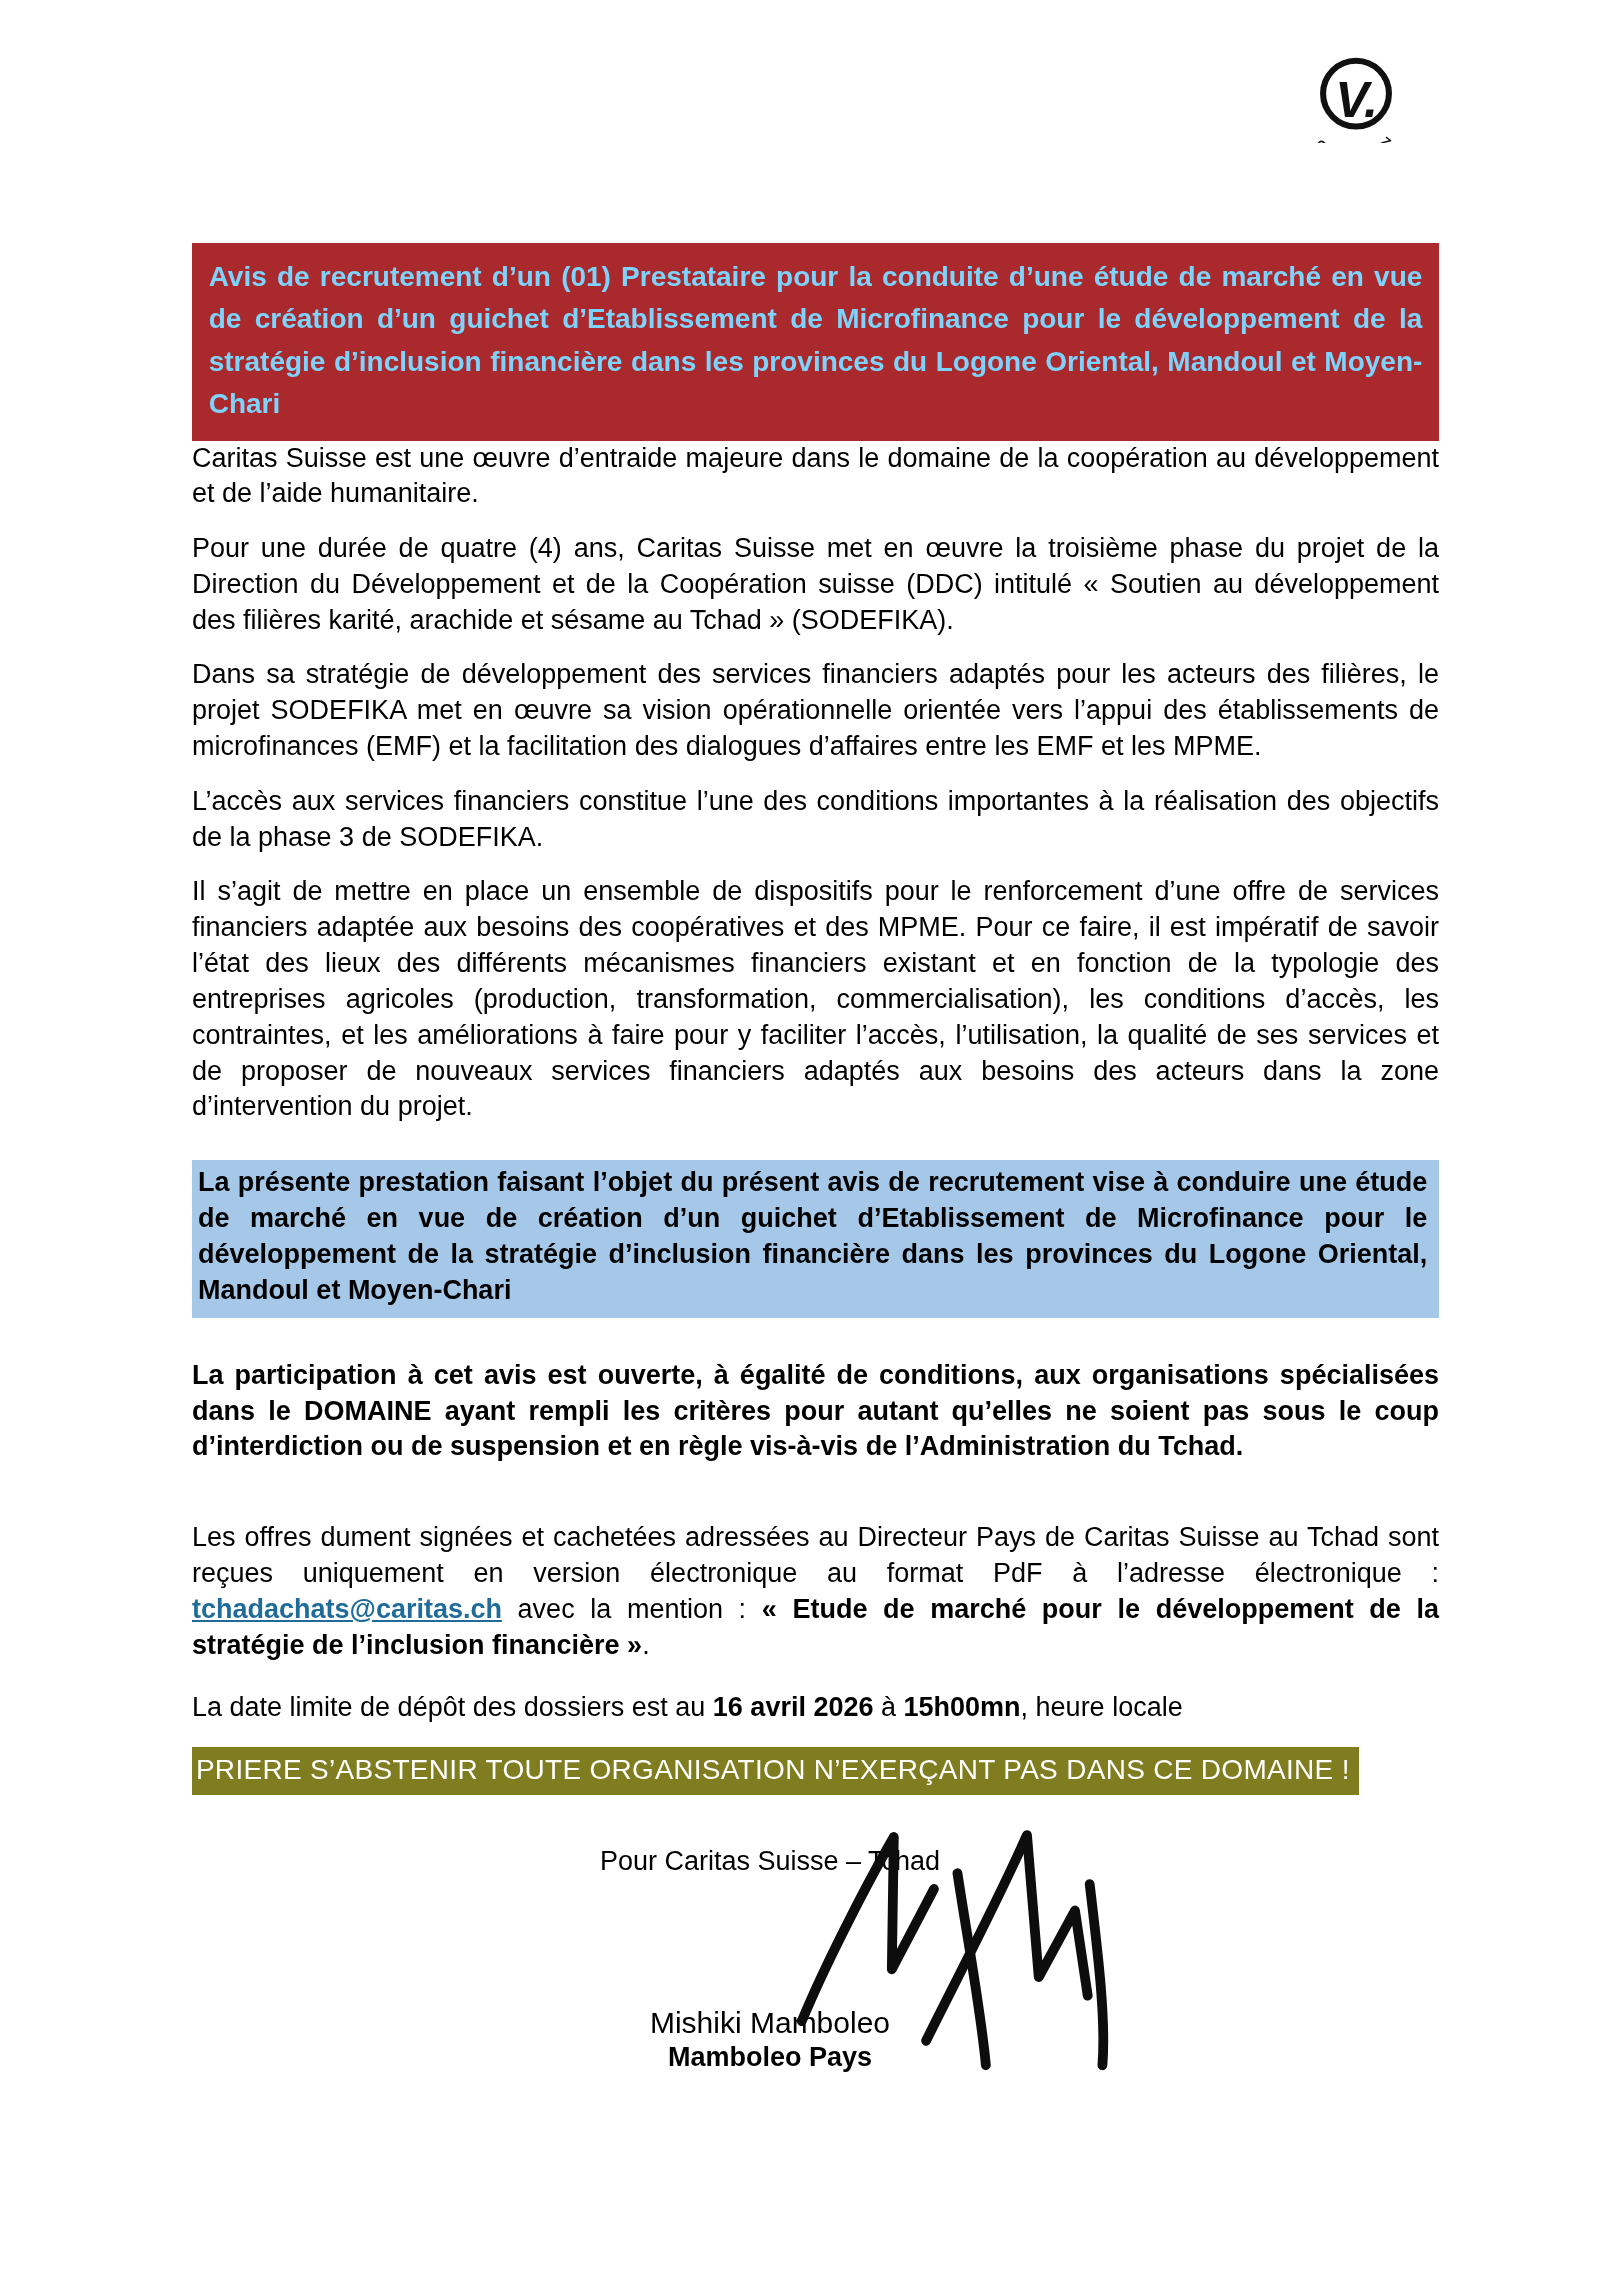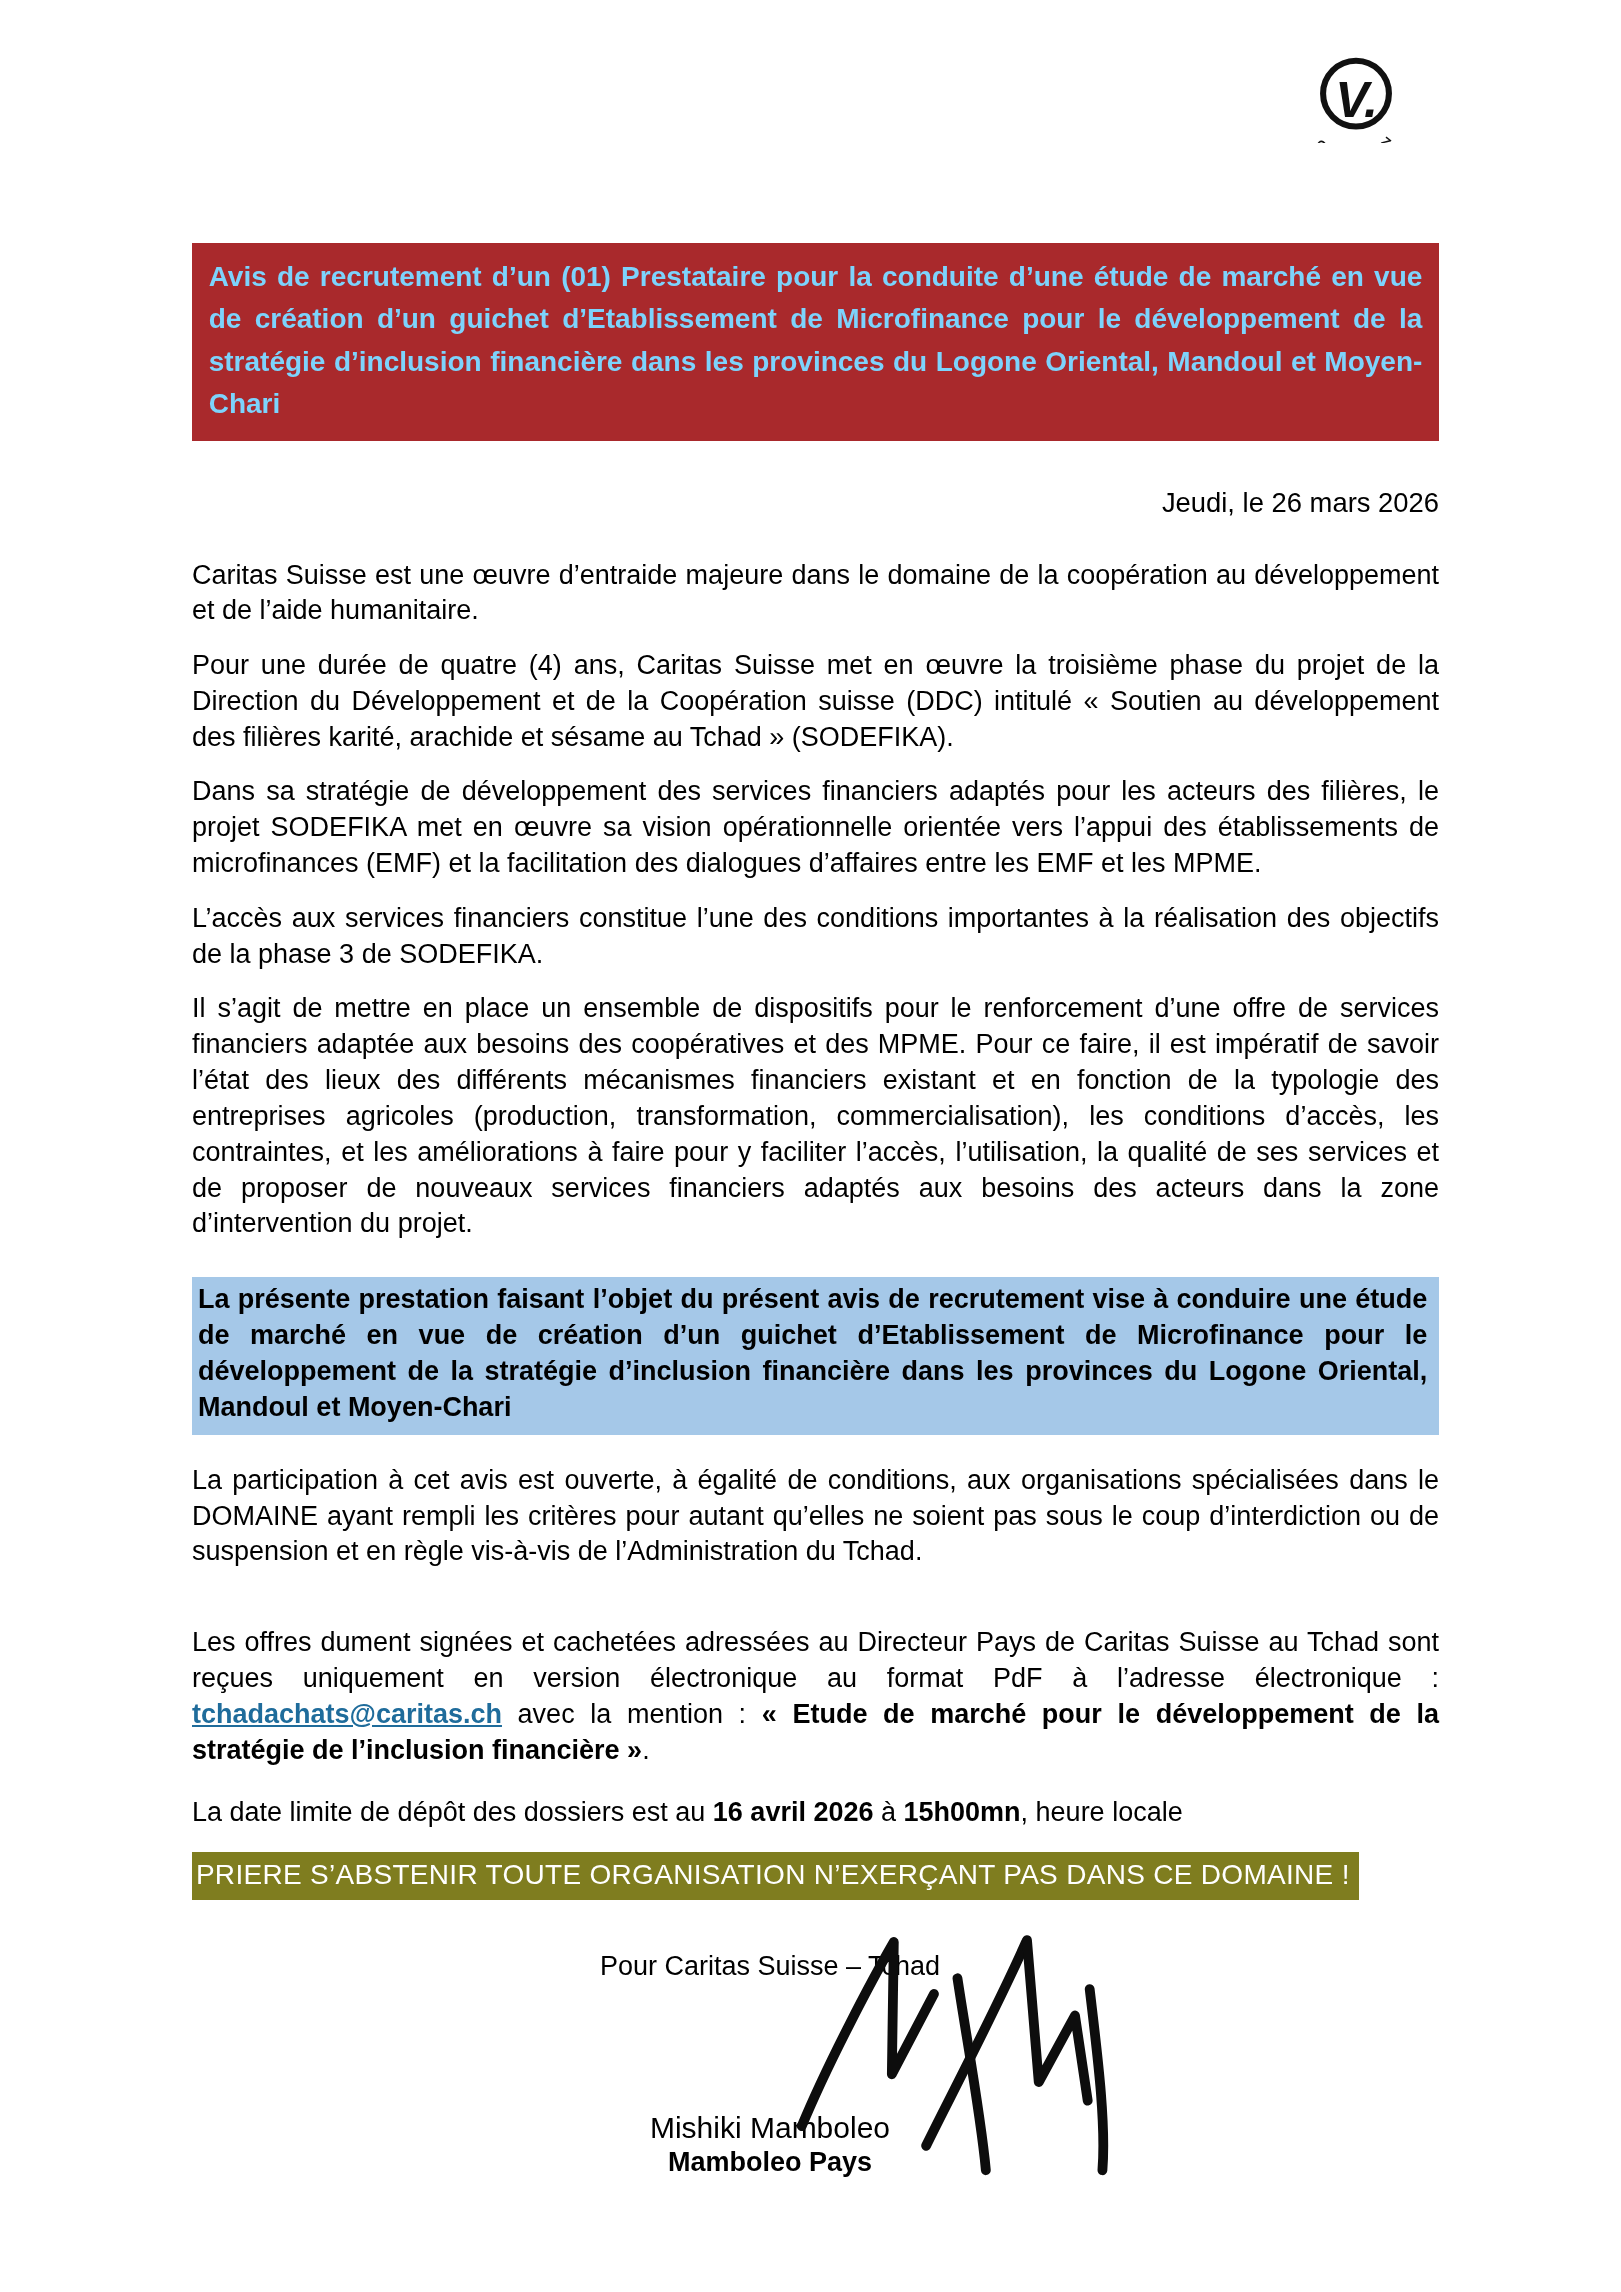--- a/index.html
+++ b/index.html
@@ -44,21 +44,21 @@
 
   p.body-par { font-size:27px; line-height:1.33; text-align:justify; margin-bottom:18.6px; }
 
   .highlight-note {
     background:var(--highlight_blue);
     font-weight:bold; font-size:27px; line-height:1.33;
     text-align:justify; padding:4.9px 11.8px 8.8px 5.9px;
     margin-top:35px; margin-bottom:0;
   }
 
-  .participation { margin-top:28px; }
+  .participation { margin-top:40px;font-weight:bold; }
   .offers { margin-top:55px; }
   .offers a { color:var(--link); font-weight:bold; text-decoration:underline; }
   .offers .mention { font-weight:bold; }
   .deadline { margin-top:25.5px; }
   .deadline b { font-weight:bold; }
 
   .warning-wrap { margin-top:21.6px; }
   .warning {
     display:inline-block; background:var(--olive); color:#fff;
     font-size:28px; line-height:1.35; padding:3.9px 8.8px 5.9px 3.9px; letter-spacing:0.3px;
@@ -98,21 +98,20 @@
         <textPath href="#zewoCircle" startOffset="50%">ZEWO</textPath>
       </text>
       <text x="36" y="90" font-size="58" font-weight="bold" font-style="italic">V.</text>
     </svg>
   </div>
 
   <div class="content">
 
     <div class="title-banner">Avis de recrutement d’un (01) Prestataire pour la conduite d’une étude de marché en vue de création d’un guichet d’Etablissement de Microfinance pour le développement de la stratégie d’inclusion financière dans les provinces du Logone Oriental, Mandoul et Moyen-Chari</div>
 
-    <div class="date-line">Jeudi, le 26 mars 2026</div>
 
     <p class="body-par">Caritas Suisse est une œuvre d’entraide majeure dans le domaine de la coopération au développement et de l’aide humanitaire.</p>
     <p class="body-par">Pour une durée de quatre (4) ans, Caritas Suisse met en œuvre la troisième phase du projet de la Direction du Développement et de la Coopération suisse (DDC) intitulé « Soutien au développement des filières karité, arachide et sésame au Tchad » (SODEFIKA).</p>
     <p class="body-par">Dans sa stratégie de développement des services financiers adaptés pour les acteurs des filières, le projet SODEFIKA met en œuvre sa vision opérationnelle orientée vers l’appui des établissements de microfinances (EMF) et la facilitation des dialogues d’affaires entre les EMF et les MPME.</p>
     <p class="body-par">L’accès aux services financiers constitue l’une des conditions importantes à la réalisation des objectifs de la phase 3 de SODEFIKA.</p>
     <p class="body-par">Il s’agit de mettre en place un ensemble de dispositifs pour le renforcement d’une offre de services financiers adaptée aux besoins des coopératives et des MPME. Pour ce faire, il est impératif de savoir l’état des lieux des différents mécanismes financiers existant et en fonction de la typologie des entreprises agricoles (production, transformation, commercialisation), les conditions d’accès, les contraintes, et les améliorations à faire pour y faciliter l’accès, l’utilisation, la qualité de ses services et de proposer de nouveaux services financiers adaptés aux besoins des acteurs dans la zone d’intervention du projet.</p>
 
     <div class="highlight-note">La présente prestation faisant l’objet du présent avis de recrutement vise à conduire une étude de marché en vue de création d’un guichet d’Etablissement de Microfinance pour le développement de la stratégie d’inclusion financière dans les provinces du Logone Oriental, Mandoul et Moyen-Chari</div>
 
     <p class="body-par participation">La participation à cet avis est ouverte, à égalité de conditions, aux organisations spécialisées dans le DOMAINE ayant rempli les critères pour autant qu’elles ne soient pas sous le coup d’interdiction ou de suspension et en règle vis-à-vis de l’Administration du Tchad.</p>

